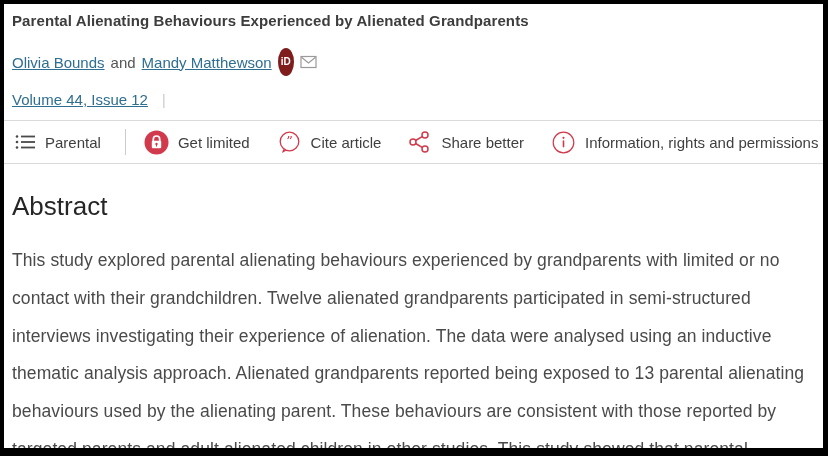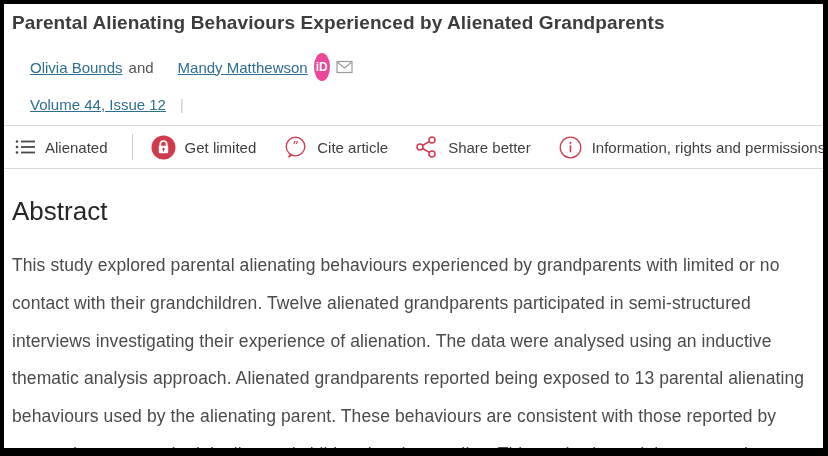--- a/index.html
+++ b/index.html
@@ -13,48 +13,47 @@
     border-top: 4px solid #000;
     border-right: 5px solid #000;
     border-bottom: 8px solid #000;
     background: #fff;
     overflow: hidden;
   }
 
   .header { padding: 8px 10px 0 8px; }
 
   .article-title {
-    font-size: 19px;
+    font-size: 15px;
     font-weight: 700;
     color: #3d3d3d;
     margin: 0 0 19px 0;
     letter-spacing: .1px;
   }
 
   .authors-row {
     display: flex;
     align-items: center;
     gap: 6px;
     font-size: 15px;
     color: #555;
     margin-bottom: 15px;
     white-space: nowrap;
   }
   a.lnk {
     color: #2e6e91;
     text-decoration: underline;
     cursor: pointer;
-    margin-left: 18px;
   }
   .orcid-badge {
     width: 16px; height: 28px;
     border-radius: 50%;
-    background: #ec4899;
+    background: #7f1d1d;
     color: #fff;
-    font-size: 12px;
+    font-size: 10px;
     font-weight: 700;
     display: inline-flex;
     align-items: center;
     justify-content: center;
     line-height: 1;
   }
   .email-glyph { display: inline-flex; }
 
   .issue-row {
     display: flex;
@@ -144,21 +143,21 @@
       <span style="display:inline-flex">
         <svg width="22" height="20" viewBox="0 0 22 20">
           <circle cx="3" cy="4.5" r="1.3" fill="#4a4a4a"></circle>
           <rect x="7" y="3.6" width="14" height="1.8" fill="#4a4a4a"></rect>
           <circle cx="3" cy="10" r="1.3" fill="#4a4a4a"></circle>
           <rect x="7" y="9.1" width="14" height="1.8" fill="#4a4a4a"></rect>
           <circle cx="3" cy="15.5" r="1.3" fill="#4a4a4a"></circle>
           <rect x="7" y="14.6" width="14" height="1.8" fill="#4a4a4a"></rect>
         </svg>
       </span>
-      <span>Alienated</span>
+      <span>Parental</span>
     </div>
 
     <div class="tb-vsep"></div>
 
     <div class="tb-item">
       <span style="display:inline-flex">
         <svg width="25" height="25" viewBox="0 0 25 25">
           <circle cx="12.5" cy="12.5" r="12" fill="#d13a4c"></circle>
           <path d="M9.3 11 V9.2 a3.2 3.2 0 0 1 6.4 0 V11" fill="none" stroke="#ffffff" stroke-width="1.7"></path>
           <rect x="7.8" y="10.8" width="9.4" height="7.4" rx="1" fill="#ffffff"></rect>

